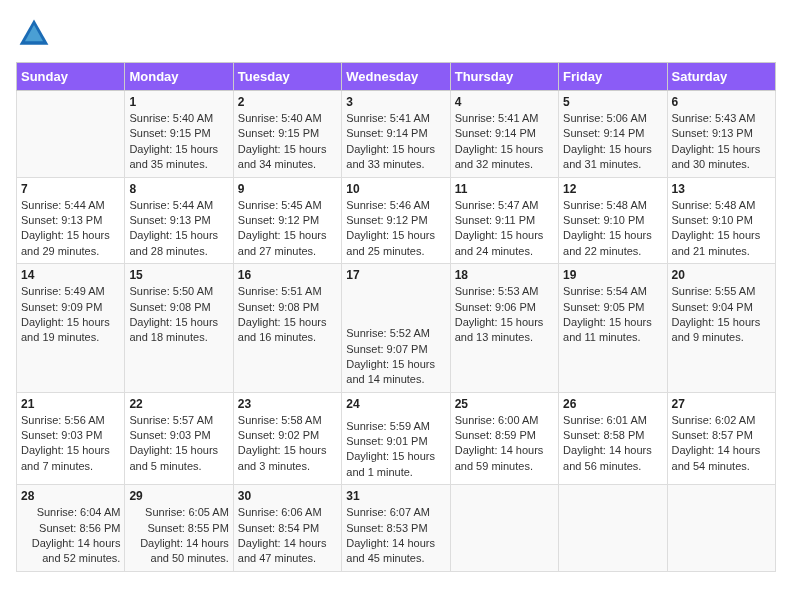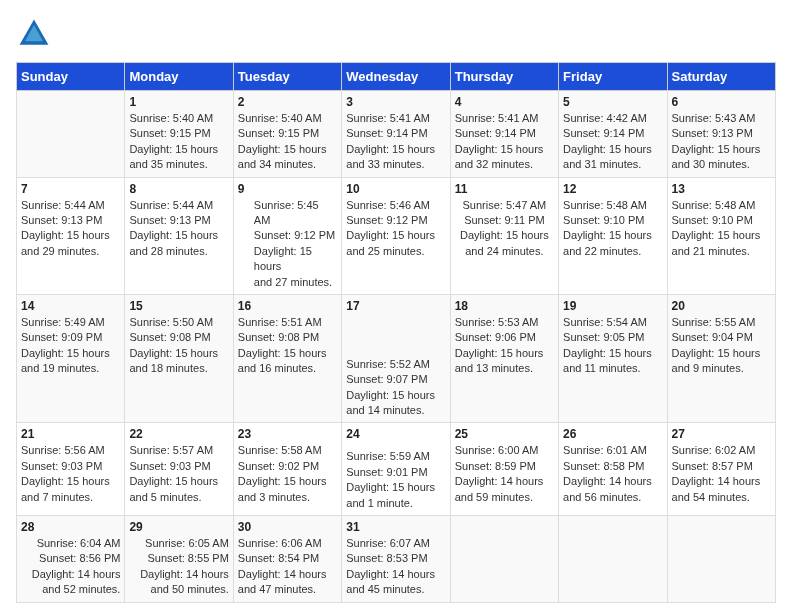--- a/index.html
+++ b/index.html
@@ -43,21 +43,21 @@
     .location {
       font-size: 16px;
       color: #333;
     }
     table {
       width: 100%;
       border-collapse: collapse;
       table-layout: fixed;
     }
     thead tr th {
-      background-color: #1d4ed8;
+      background-color: #8b5cf6;
       color: white;
       font-size: 13px;
       font-weight: bold;
       padding: 6px 4px;
       text-align: left;
       border: 1px solid #ccc;
     }
     tbody tr td {
       vertical-align: top;
       padding: 4px 4px;
@@ -142,21 +142,21 @@
         </td>
         <td>
           <span class="day-num">4</span>
           <div class="cell-content" style="white-space: pre-line;">Sunrise: 5:41 AM
 Sunset: 9:14 PM
 Daylight: 15 hours
 and 32 minutes.</div>
         </td>
         <td>
           <span class="day-num">5</span>
-          <div class="cell-content" style="white-space: pre-line;">Sunrise: 4:42 AM
+          <div class="cell-content" style="white-space: pre-line;">Sunrise: 5:06 AM
 Sunset: 9:14 PM
 Daylight: 15 hours
 and 31 minutes.</div>
         </td>
         <td>
           <span class="day-num">6</span>
           <div class="cell-content" style="white-space: pre-line;">Sunrise: 5:43 AM
 Sunset: 9:13 PM
 Daylight: 15 hours
 and 30 minutes.</div>
@@ -172,35 +172,35 @@
         </td>
         <td>
           <span class="day-num">8</span>
           <div class="cell-content" style="white-space: pre-line;">Sunrise: 5:44 AM
 Sunset: 9:13 PM
 Daylight: 15 hours
 and 28 minutes.</div>
         </td>
         <td>
           <span class="day-num">9</span>
-          <div class="cell-content" style="white-space: pre-line; margin-left: 16px;">Sunrise: 5:45 AM
+          <div class="cell-content" style="white-space: pre-line;">Sunrise: 5:45 AM
 Sunset: 9:12 PM
 Daylight: 15 hours
 and 27 minutes.</div>
         </td>
         <td>
           <span class="day-num">10</span>
           <div class="cell-content" style="white-space: pre-line;">Sunrise: 5:46 AM
 Sunset: 9:12 PM
 Daylight: 15 hours
 and 25 minutes.</div>
         </td>
         <td>
           <span class="day-num">11</span>
-          <div class="cell-content" style="white-space: pre-line; text-align: center;">Sunrise: 5:47 AM
+          <div class="cell-content" style="white-space: pre-line;">Sunrise: 5:47 AM
 Sunset: 9:11 PM
 Daylight: 15 hours
 and 24 minutes.</div>
         </td>
         <td>
           <span class="day-num">12</span>
           <div class="cell-content" style="white-space: pre-line;">Sunrise: 5:48 AM
 Sunset: 9:10 PM
 Daylight: 15 hours
 and 22 minutes.</div>

